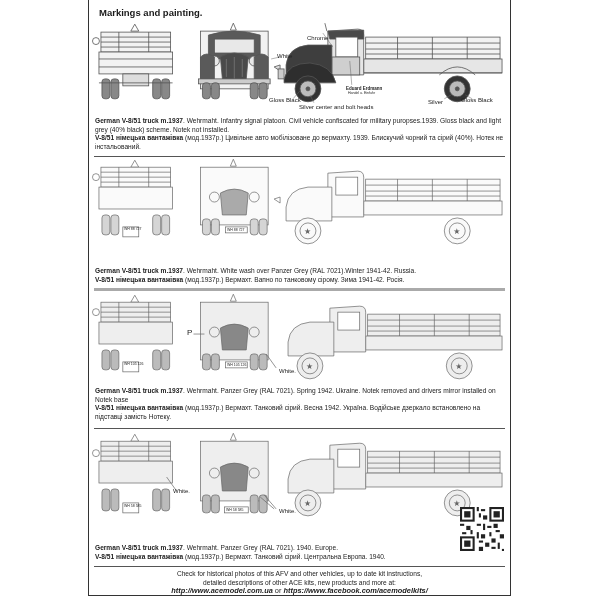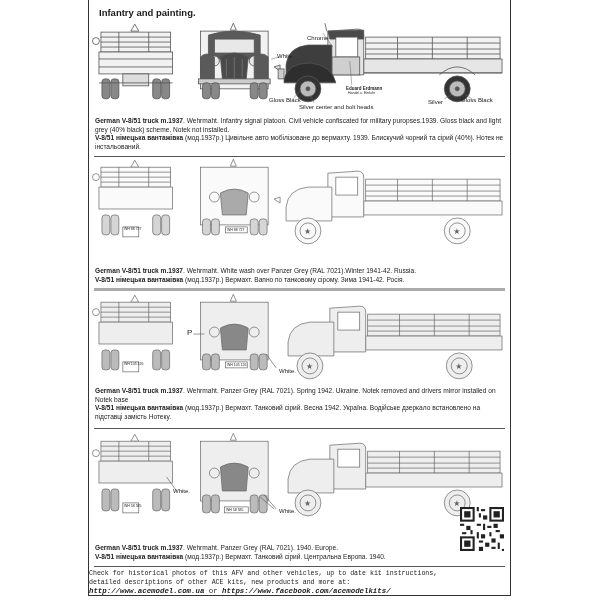--- a/index.html
+++ b/index.html
@@ -6,32 +6,32 @@
   body { width:600px; height:600px; position:relative; overflow:hidden; font-family:"Liberation Sans", sans-serif; color:#1a1a1a; }
   .sheet { position:absolute; left:88px; top:-2px; width:423px; height:598px; border:1px solid #333; box-sizing:border-box; background:#fff; }
   .title { position:absolute; left:10px; top:8px; font-size:9.5px; font-weight:bold; }
   .section { position:absolute; left:0; width:100%; }
   .drawing { position:absolute; left:0; top:0; width:100%; }
   .caption { position:absolute; left:6px; width:410px; font-size:6.6px; line-height:8.6px; color:#222; }
   .caption b { font-weight:bold; }
   .sep { position:absolute; left:5px; width:411px; height:1px; background:#555; }
   .sep.thick { height:3px; background:#aaa; }
   .callout { position:absolute; font-size:6px; color:#222; white-space:nowrap; }
-  .footer { position:absolute; left:0; width:100%; font-size:6.6px; line-height:8.6px; color:#222;font-family:Liberation Mono, monospace; }
+  .footer { position:absolute; left:0; width:100%; text-align:center; font-size:6.6px; line-height:8.6px; color:#222; }
   .footer .links { font-weight:bold; font-style:italic; font-size:7.4px; }
   .footer .links span.or { font-weight:normal; font-style:normal; }
   .qr { position:absolute; right:6px; width:44px; height:44px; }
   svg { display:block; }
 </style>
 </head>
 <body>
 
 <div class="sheet">
 
-  <div class="title">Infantry and painting.</div>
+  <div class="title">Markings and painting.</div>
 
   <div class="section" style="top:0;">
     <svg class="drawing" width="423" height="112" viewBox="0 0 423 112">
 
       <g stroke="#555" stroke-width="0.8" fill="#f2f2f2">
         <polygon points="42,32 46,25 50,32" fill="none"></polygon>
         <rect x="12" y="33" width="70" height="20"></rect>
         <line x1="12" y1="38" x2="82" y2="38"></line>
           <line x1="12" y1="43" x2="82" y2="43"></line>
           <line x1="12" y1="48" x2="82" y2="48"></line>

